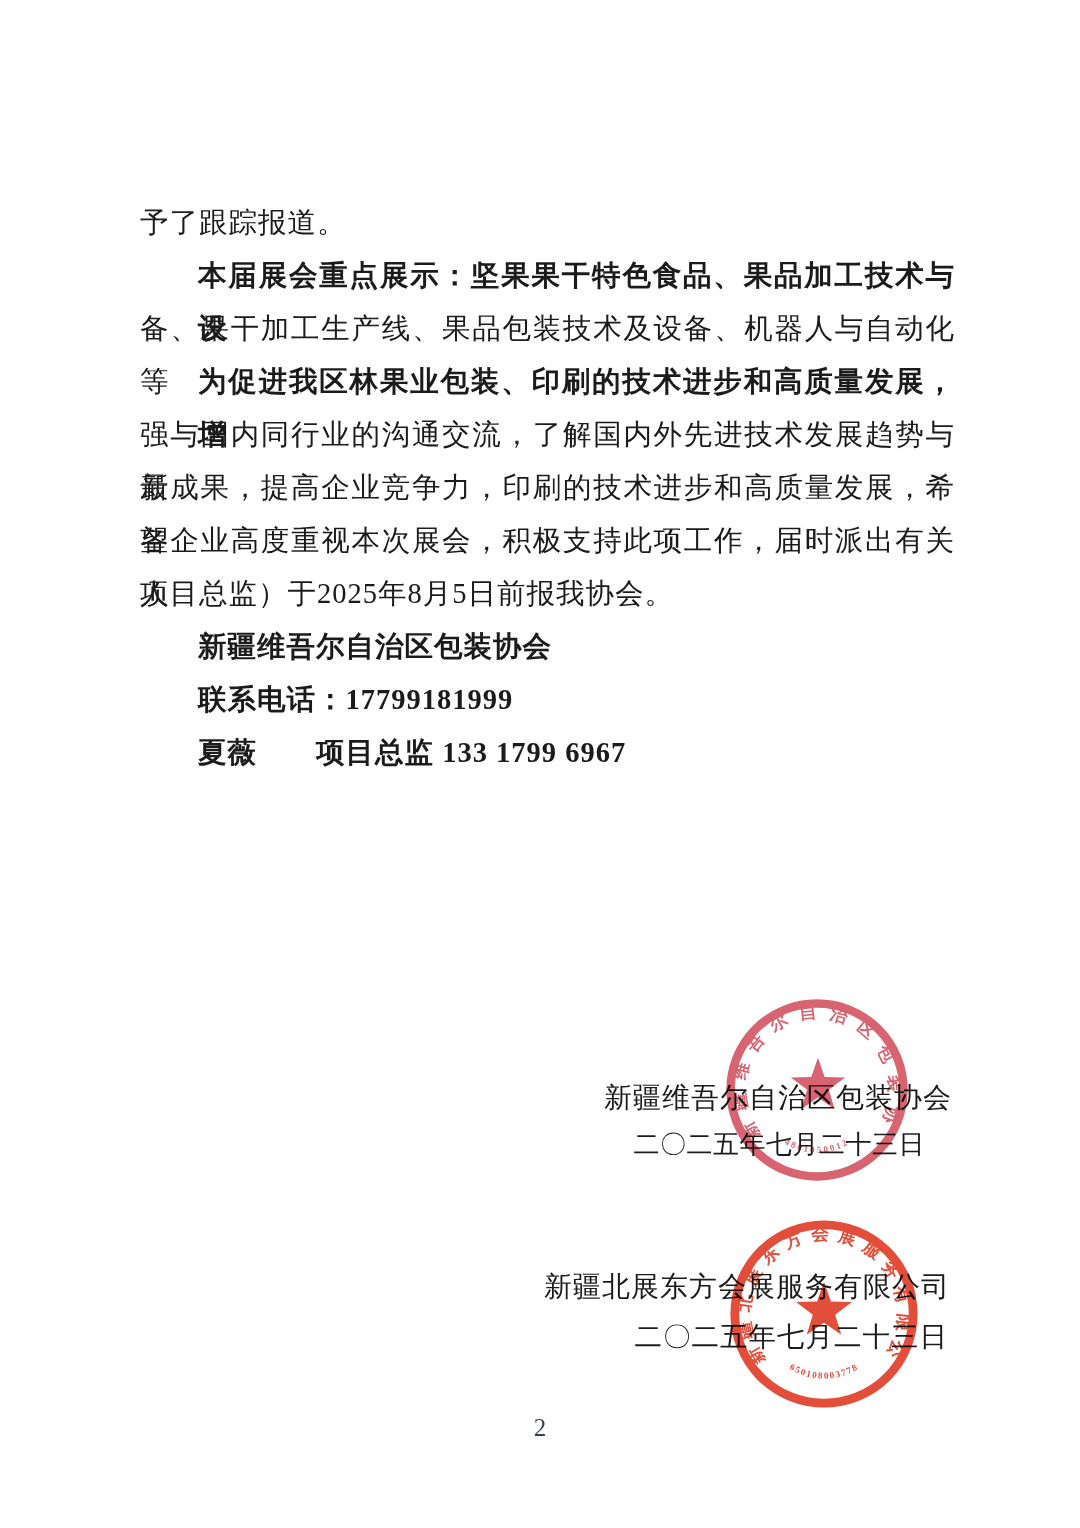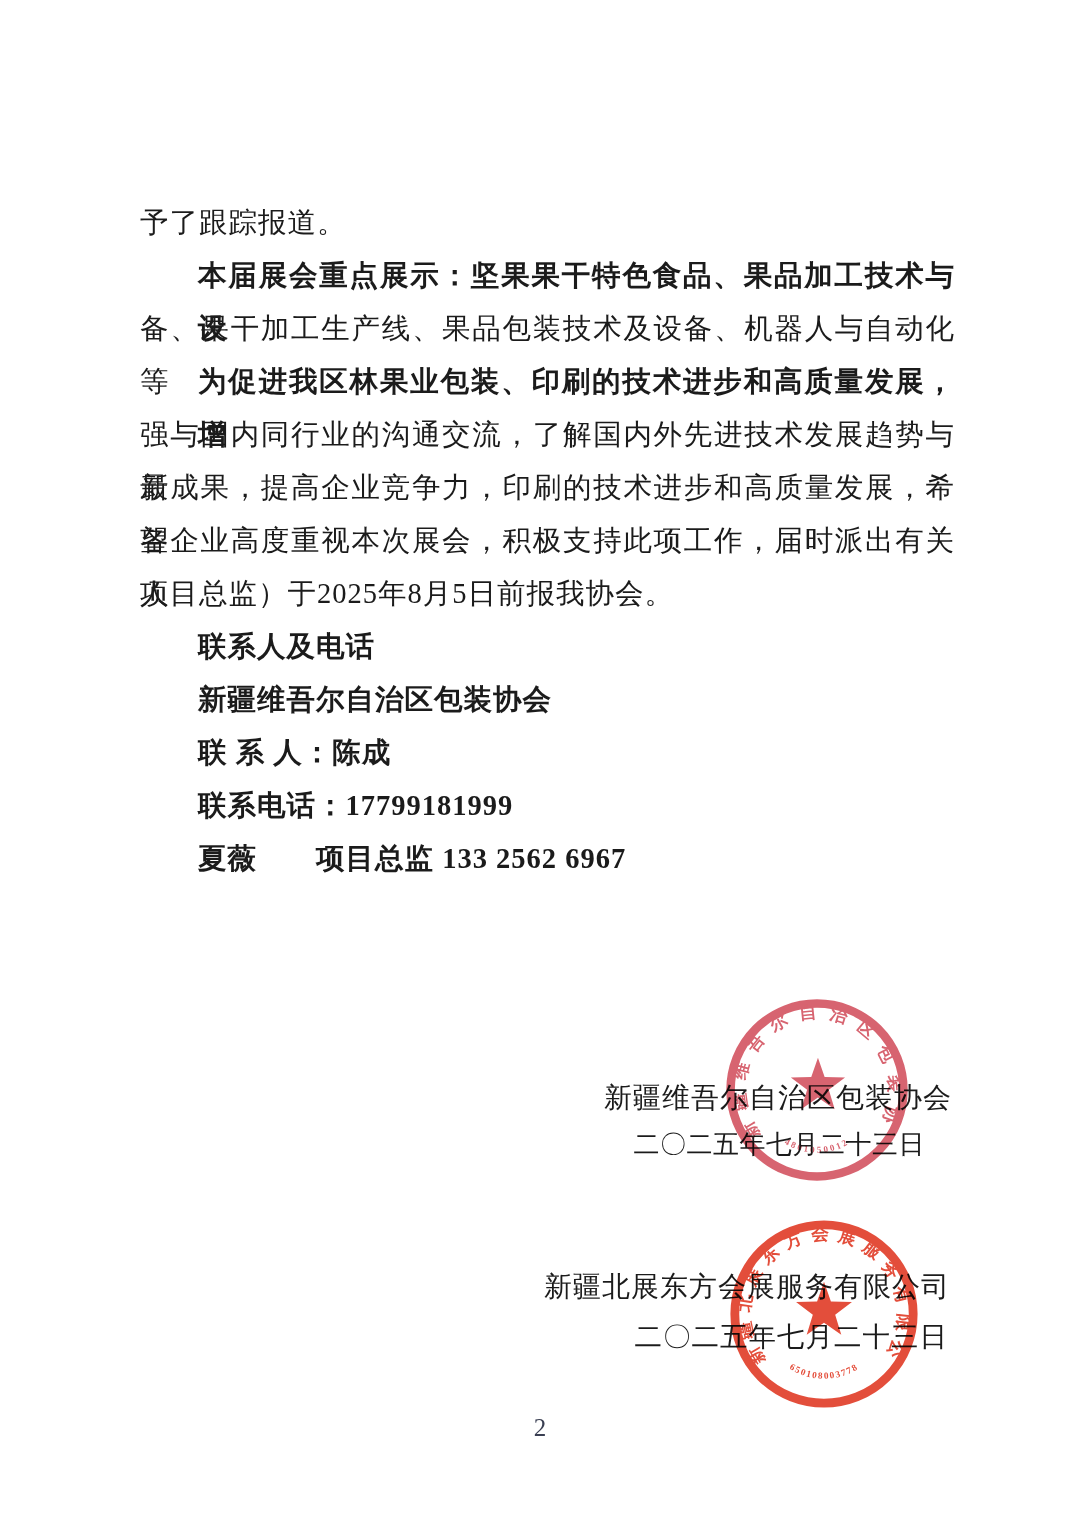--- a/index.html
+++ b/index.html
@@ -74,25 +74,23 @@
 
   <div class="body-text">
     <div class="line">予了跟踪报道。</div>
     <div class="line indent j">本届展会重点展示：坚果果干特色食品、果品加工技术与设</div>
     <div class="line j">备、果干加工生产线、果品包装技术及设备、机器人与自动化等</div>
     <div class="line indent j">为促进我区林果业包装、印刷的技术进步和高质量发展，增</div>
     <div class="line j">强与国内同行业的沟通交流，了解国内外先进技术发展趋势与最</div>
     <div class="line j">新成果，提高企业竞争力，印刷的技术进步和高质量发展，希望</div>
     <div class="line j">各企业高度重视本次展会，积极支持此项工作，届时派出有关人</div>
     <div class="line">项目总监）于2025年8月5日前报我协会。</div>
-    <div class="line indent">联系人及电话</div>
     <div class="line indent">新疆维吾尔自治区包装协会</div>
-    <div class="line indent">联 系 人：陈成</div>
     <div class="line indent">联系电话：17799181999</div>
-    <div class="line indent">夏薇　　项目总监 133 2562 6967</div>
+    <div class="line indent">夏薇　　项目总监 133 1799 6967</div>
   </div>
 
   <div class="sig sig1-org">新疆维吾尔自治区包装协会</div>
   <div class="sig sig1-date">二〇二五年七月二十三日</div>
 
   <div class="sig sig2-org">新疆北展东方会展服务有限公司</div>
   <div class="sig sig2-date">二〇二五年七月二十三日</div>
 
   <svg class="seal seal1" viewBox="0 0 200 200">
     <defs>

